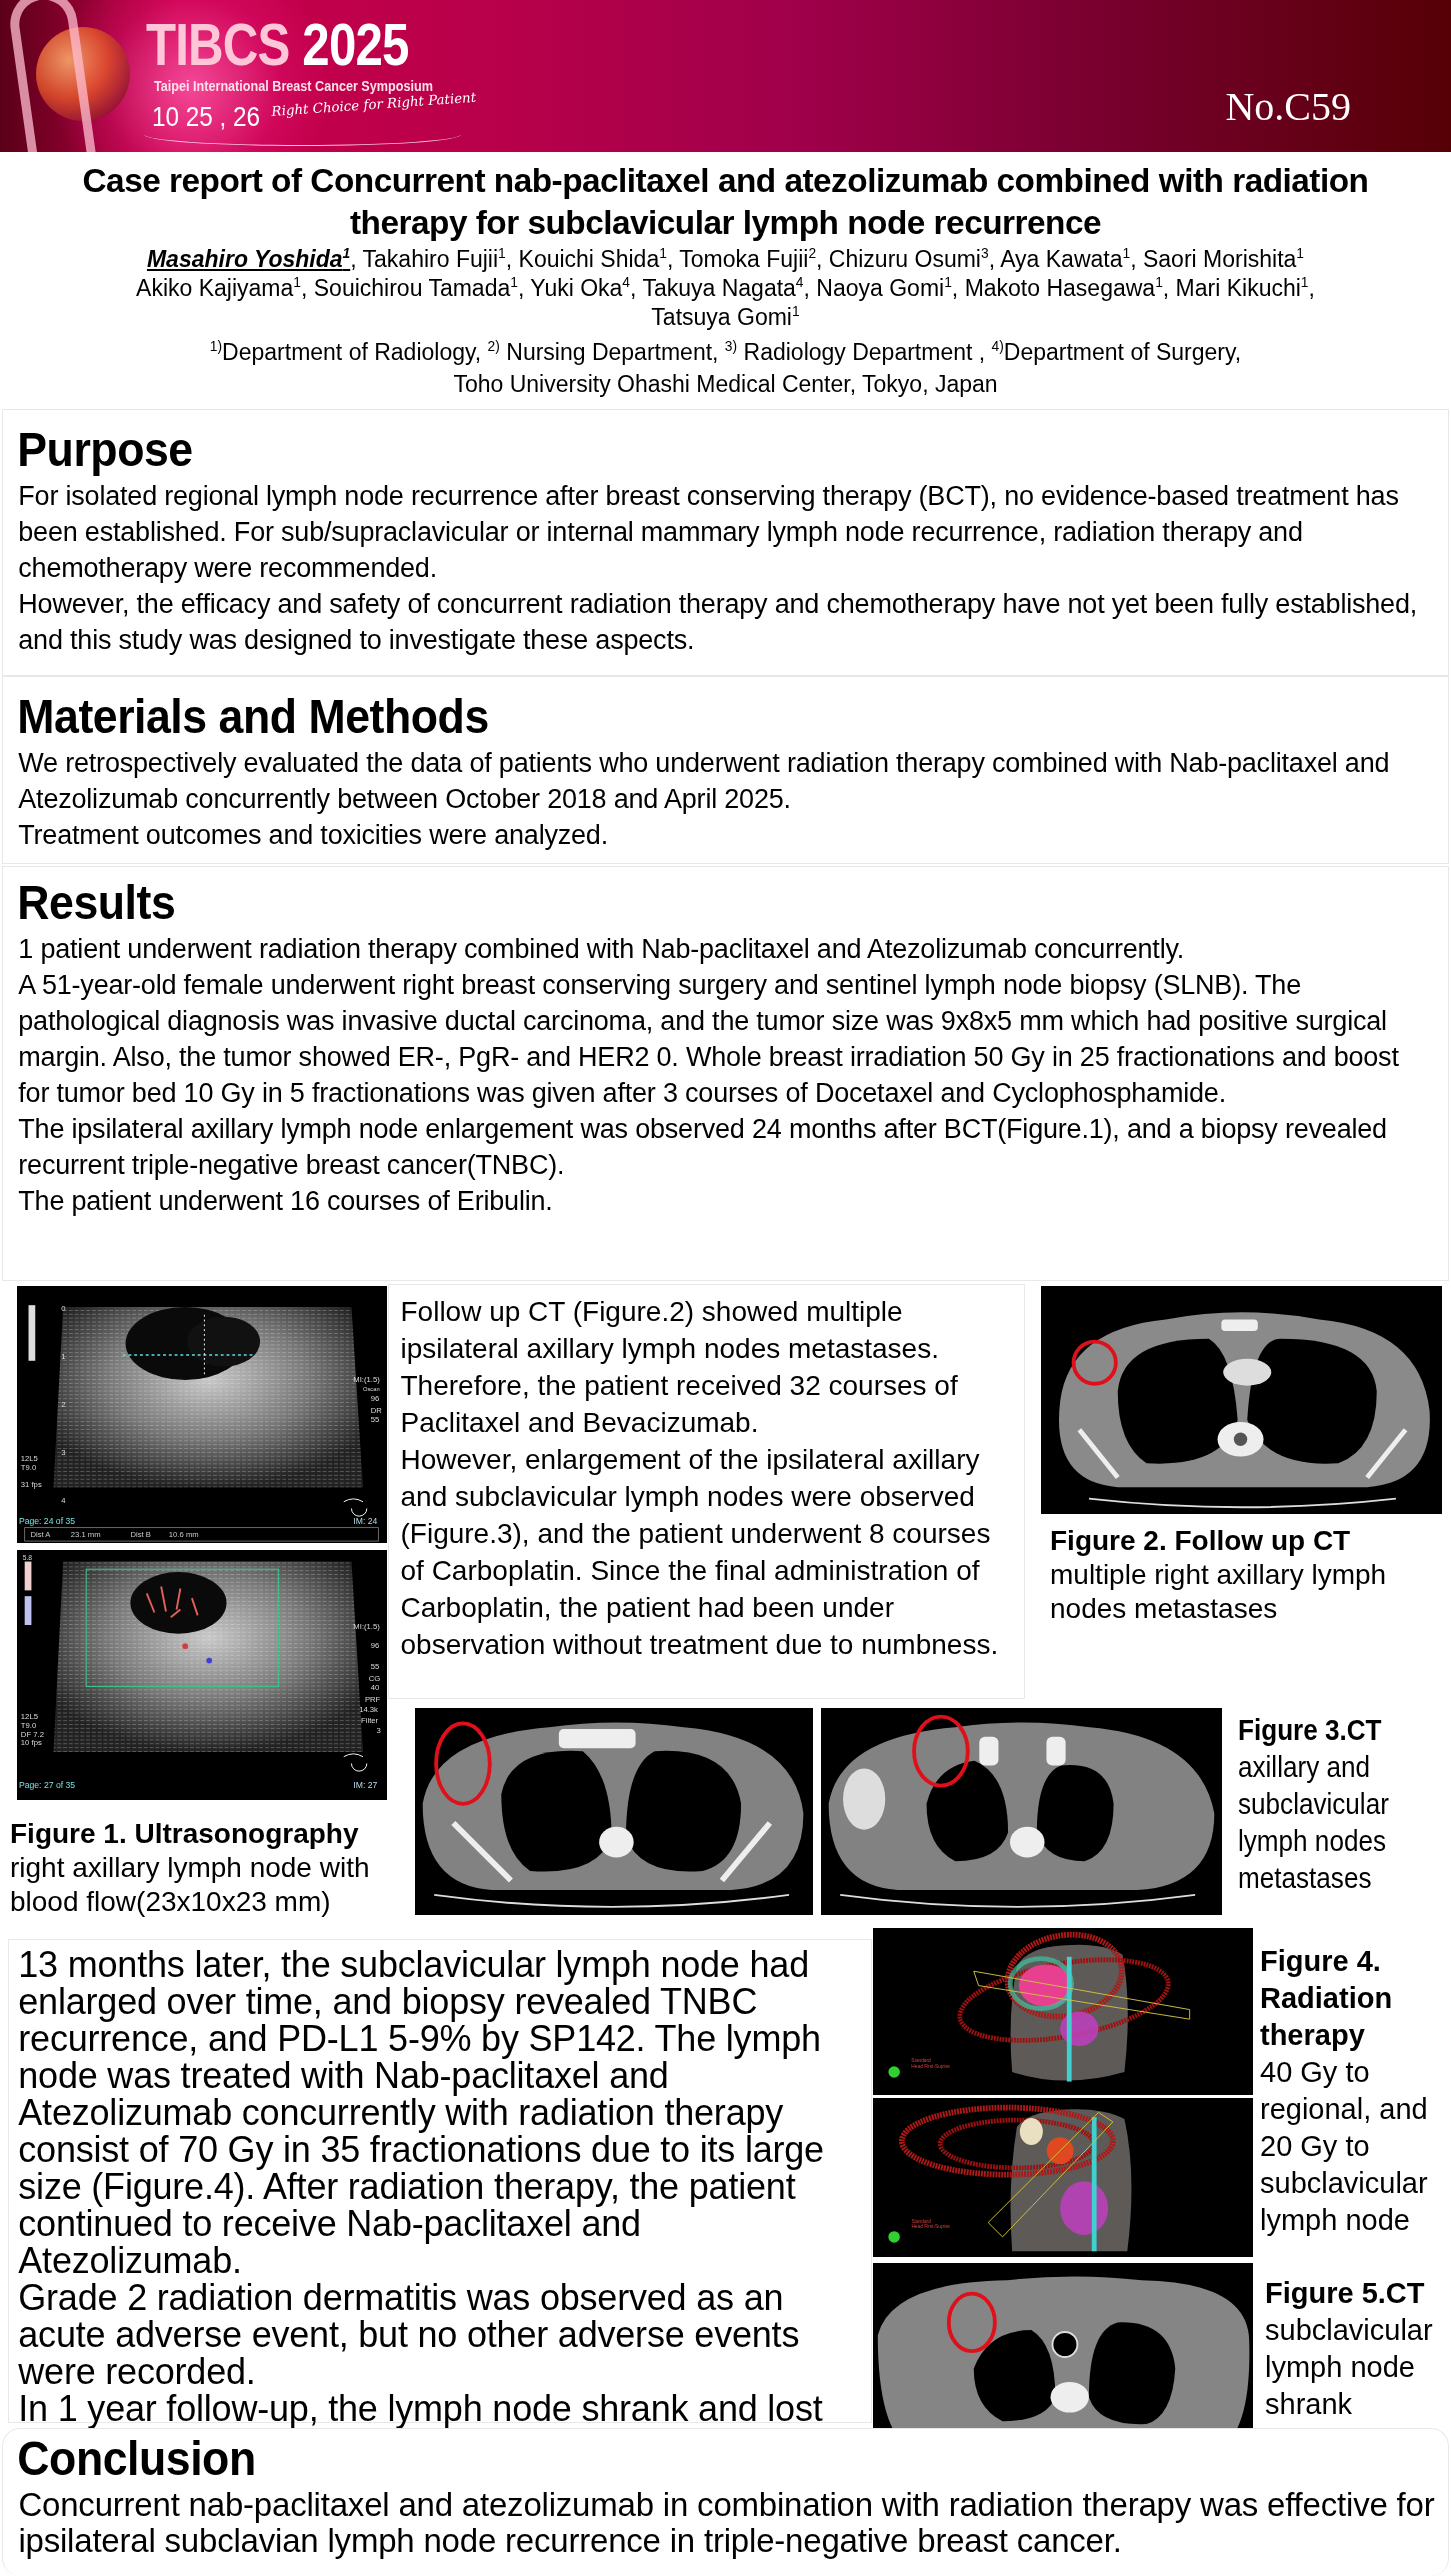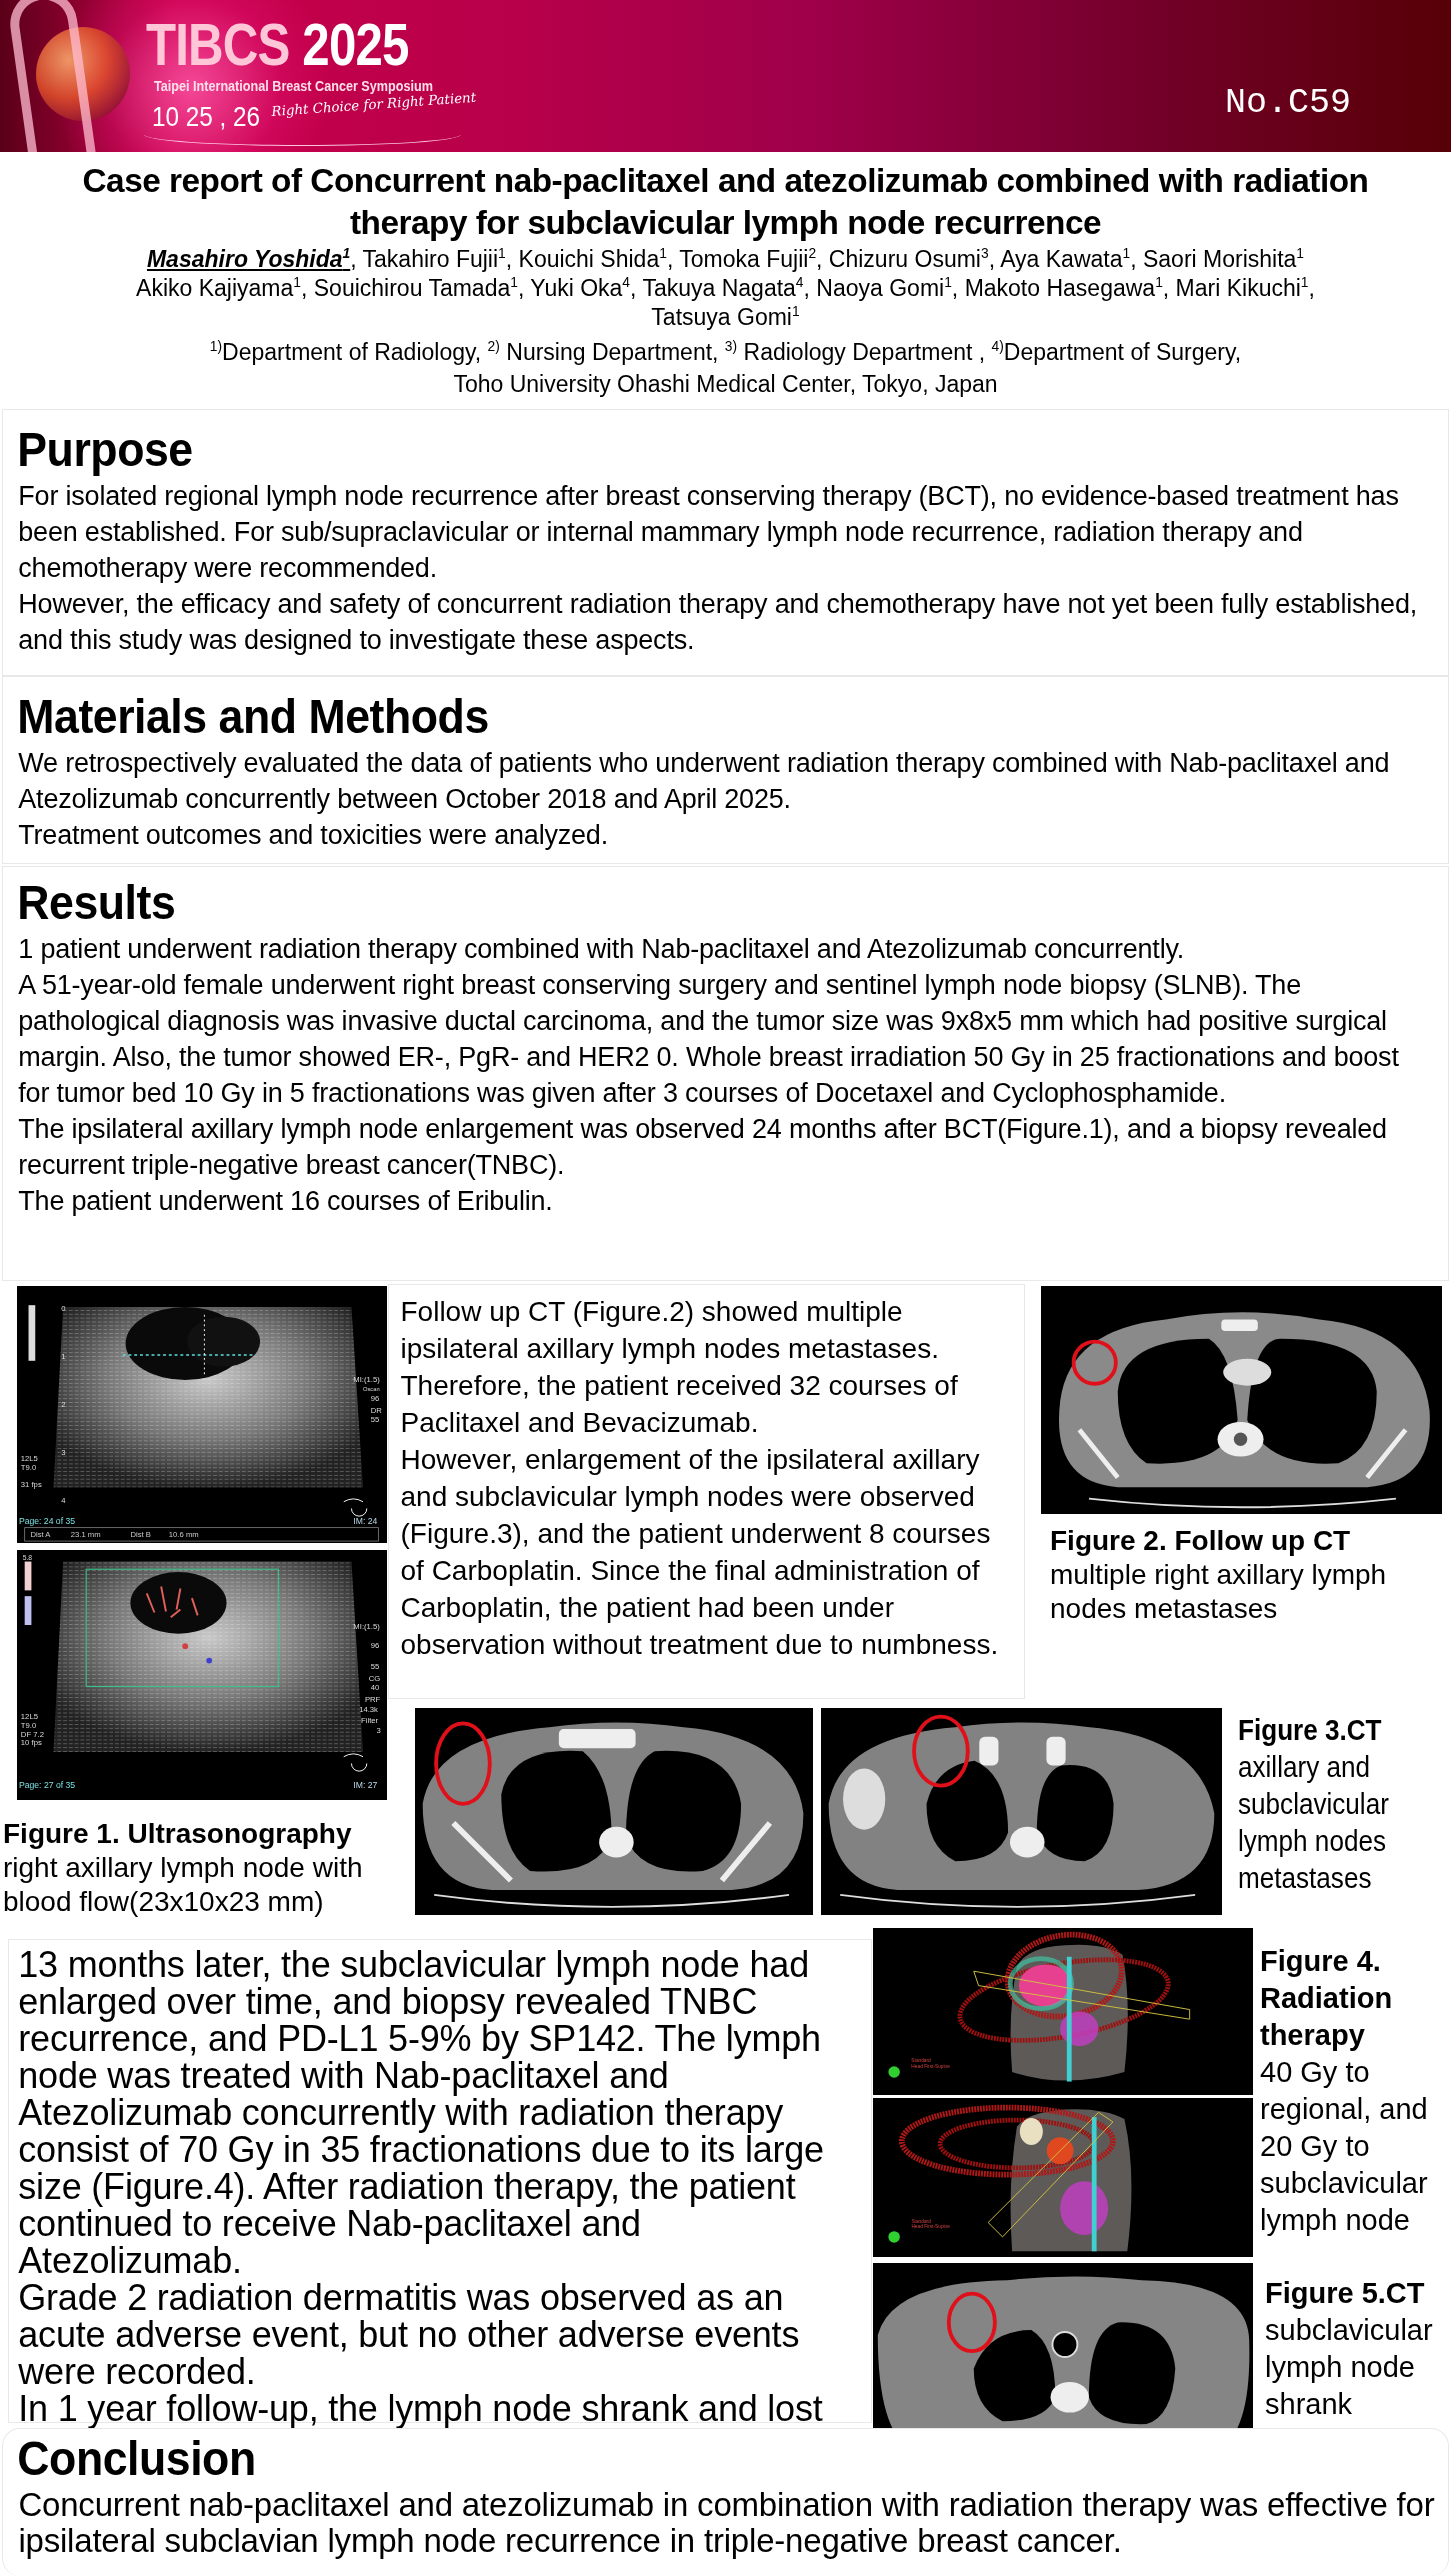--- a/index.html
+++ b/index.html
@@ -42,22 +42,22 @@
   }
   .banner .slogan {
     position: absolute; left: 271px; top: 104px; font-family: "DejaVu Serif", serif; font-style: italic;
     font-size: 13.4px; color: #ffffff; transform: rotate(-4deg); transform-origin: left top;
   }
   .banner .swoosh {
     position: absolute; left: 144px; top: 123px; width: 317px; height: 23px;
     border-bottom: 1.9px solid rgba(255,220,240,0.9); border-radius: 0 0 60% 60%;
   }
   .banner .number {
-    position: absolute; right: 100px; top: 83px; font-family: Liberation Mono, monospace;
-    font-size: 35px; color: #ffffff;
+    position: absolute; right: 100px; top: 83px; font-family: Liberation Serif, serif;
+    font-size: 40px; color: #ffffff;
   }
 
   
   .header { position: absolute; left: 0; top: 159px; width: 1451px; text-align: center; }
   .paper-title {
     font-weight: bold; font-size: 34px; line-height: 42px; letter-spacing: -0.5px;
     transform: scaleX(0.98);
   }
   .authors { font-size: 23px; line-height: 29px; margin-top: 1.9px; }
   .authors .presenter { font-weight: bold; text-decoration: underline; font-style: italic; }
@@ -86,21 +86,21 @@
 
   
   .fig { position: absolute; background: #000; overflow: hidden; }
   .fig svg { display: block; width: 100%; height: 100%; }
 
   #fig1a { left: 17.3px; top: 1286px; width: 370px; height: 257px; }
   #fig1b { left: 17.3px; top: 1550px; width: 370px; height: 250px; }
 
   .caption { position: absolute; font-size: 28px; line-height: 34px; }
   .caption .cap-title { font-weight: bold; display: block; }
-  #cap1 { left: 3px; top: 1817px; width: 403px; }
+  #cap1 { left: 10px; top: 1817px; width: 403px; }
 
   #midtext { left: 388px; top: 1284px; width: 637px; height: 415px; }
   #midtext .body-text { font-size: 28px; line-height: 37px; padding: 7.7px 7.7px 0 11.5px; letter-spacing: 0; }
 
   #fig2 { left: 1041px; top: 1286px; width: 401px; height: 228px; }
   #cap2 { left: 1050px; top: 1524px; width: 398px; }
 
   #fig3a { left: 415px; top: 1708px; width: 398px; height: 207px; }
   #fig3b { left: 821px; top: 1708px; width: 401px; height: 207px; }
   #cap3 { left: 1238px; top: 1712px; width: 211px; font-size: 29px; line-height: 37px; }

